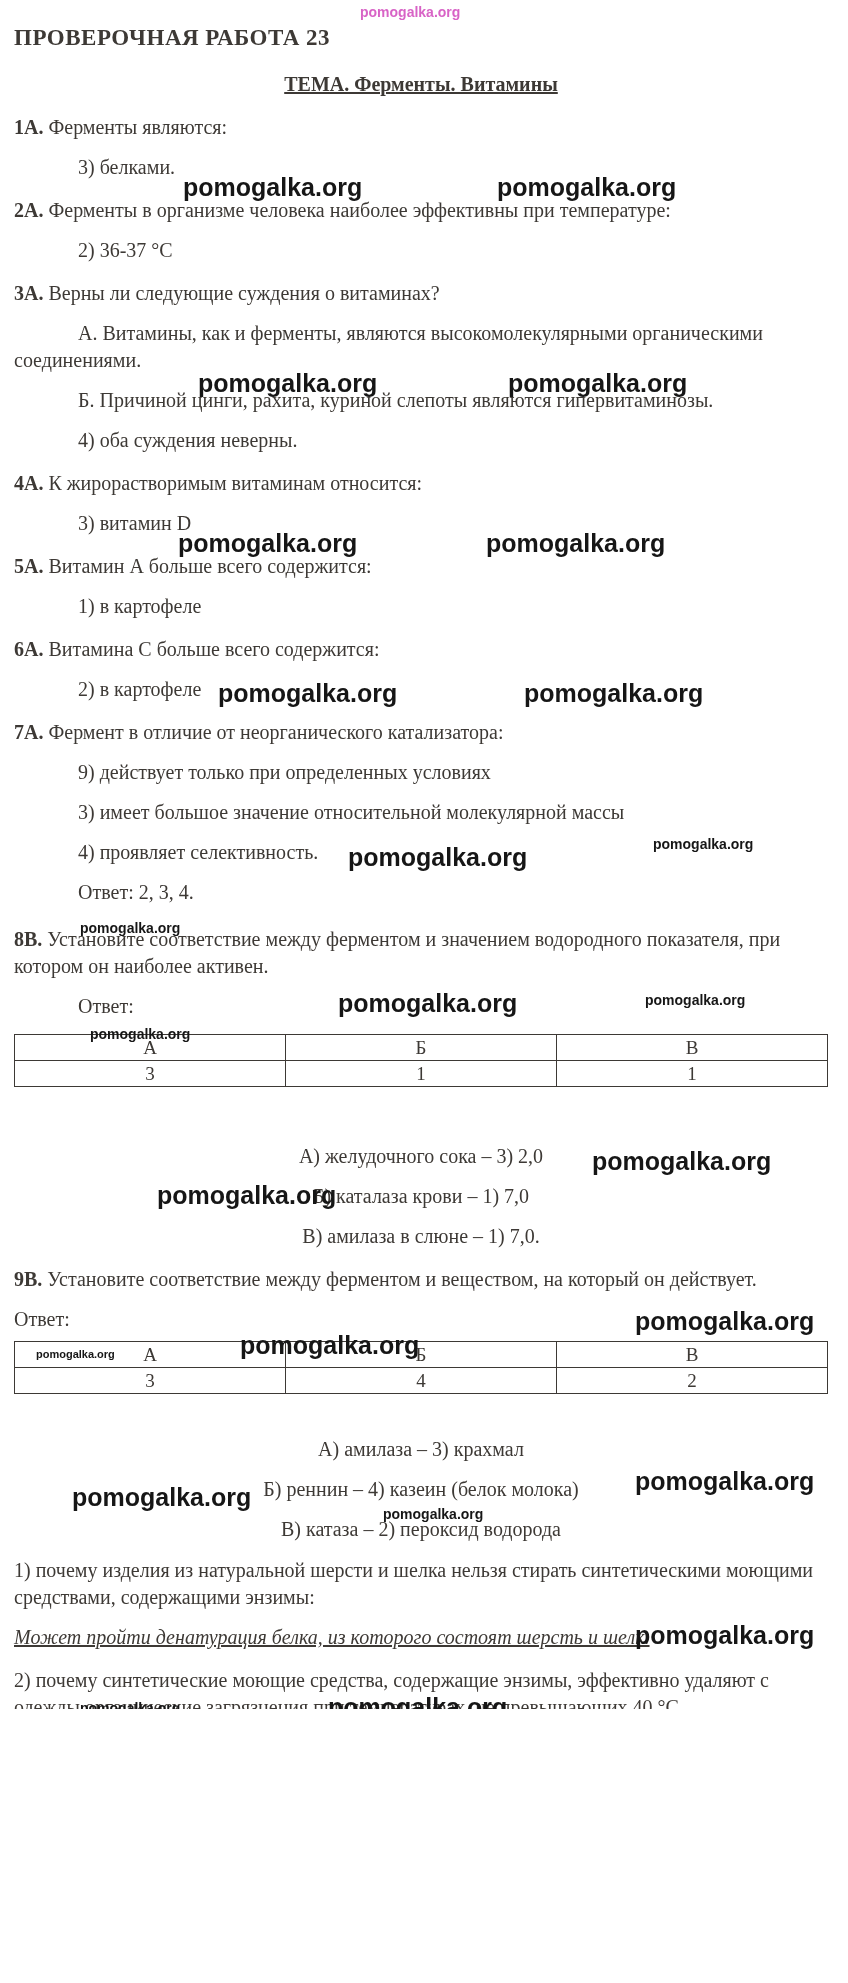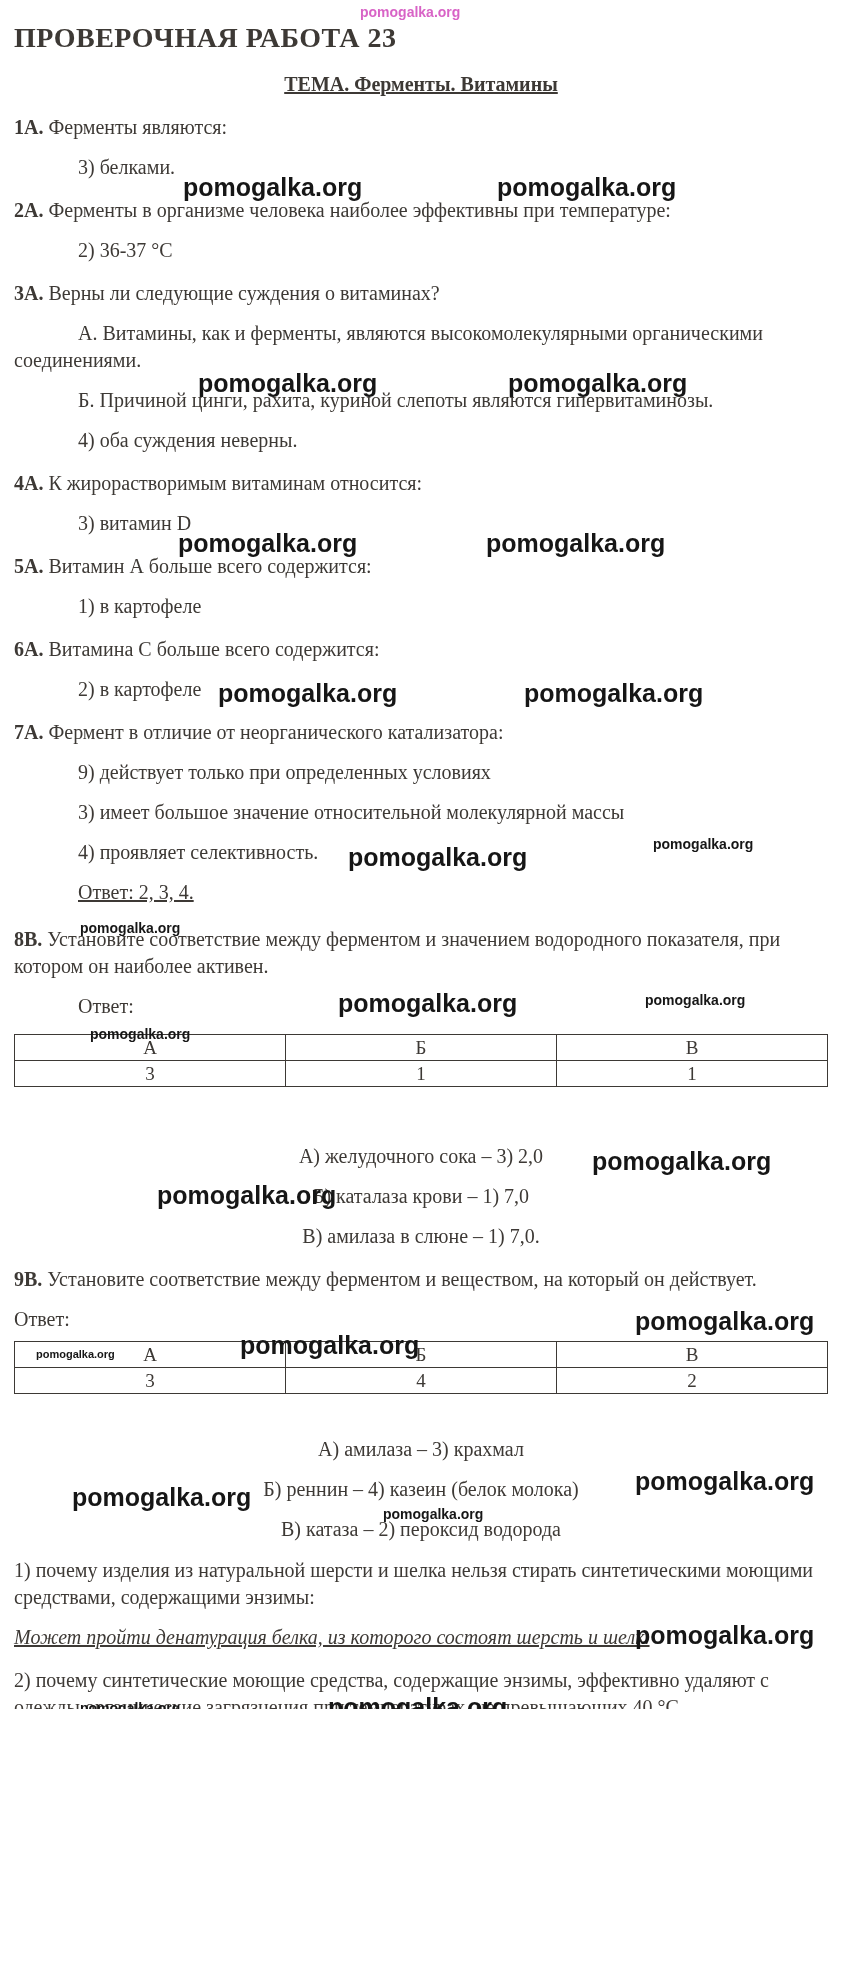--- a/index.html
+++ b/index.html
@@ -10,32 +10,32 @@
     height: 1709px;
     background: #ffffff;
     font-family: "Liberation Serif", "DejaVu Serif", serif;
     font-size: 20px;
     line-height: 27px;
     color: #3d3935;
     padding: 24px 20px 0 14px;
     overflow: hidden;
   }
   p { margin: 0; }
-  .title { font-size: 28px; font-weight: bold; letter-spacing: 0.5px; }
+  .title { font-size: 23px; font-weight: bold; letter-spacing: 0.5px; }
   .topic { font-weight: bold; text-decoration: underline; margin-top: 20px; text-align: center; }
   .q { margin-top: 16px; }
   .qnum { font-weight: bold; }
   .mt-13 { margin-top: 13px; }
   .mt-20 { margin-top: 20px; }
   .mt-52 { margin-top: 52px; }
   .ans { margin-top: 13px; text-indent: 64px; }
   .ans-left { margin-top: 13px; }
   .sub { margin-top: 14px; }
   .mt-16 { margin-top: 16px; }
-  .underlined { text-decoration: underline; }
+  .underlined { }
   .match-table { width: 100%; border-collapse: collapse; table-layout: fixed; }
   .t1 { margin-top: 14px; }
   .t2 { margin-top: 8px; }
   .match-table td {
     border: 1px solid #3d3935;
     text-align: center;
     height: 26px;
     padding: 0;
     font-size: 19px;
     line-height: 24px;

